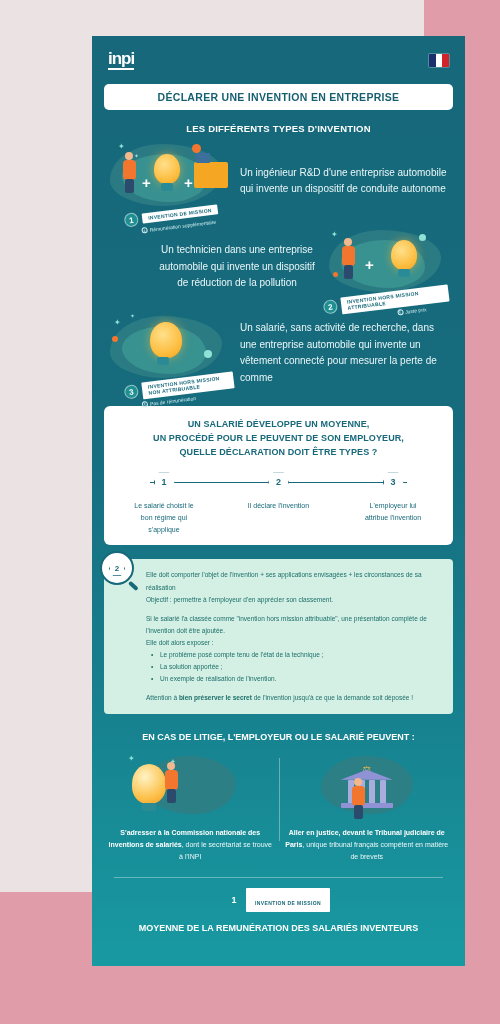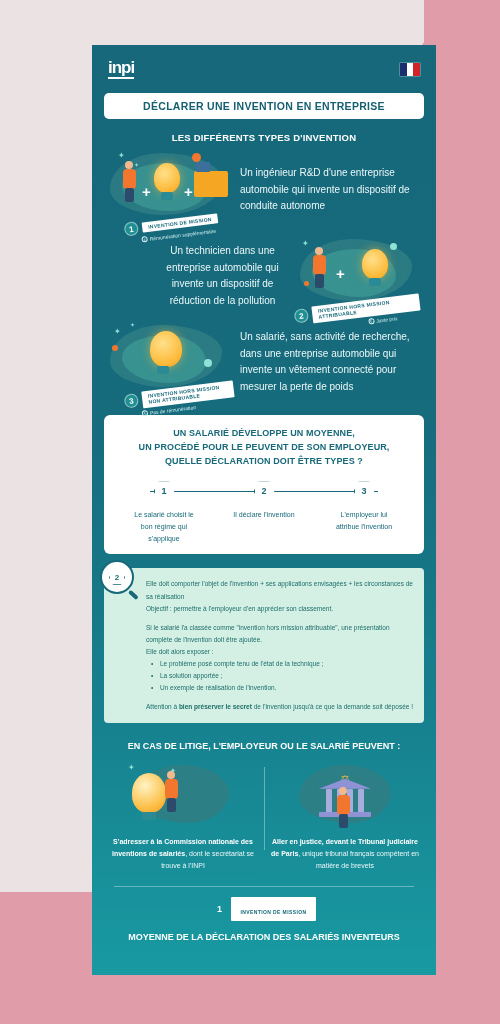--- a/index.html
+++ b/index.html
@@ -19,22 +19,22 @@
   }
   #bg-pink-top {
     position:absolute; left:412px; top:0; width:88px; height:60px;
     background:#e09ca8;
     clip-path: polygon(40px 0, 100% 0, 100% 100%, 0 100%);
     z-index:0;
   }
   
   #card {
     position:absolute;
-    left:92px; top:45px;
-    width:344px; height:930px;
+    left:92px; top:36px;
+    width:373px; height:930px;
     background:#17697a;
     z-index:2;
     overflow:hidden;
     color:#fff;
   }
   .teal-grad {
     position:absolute; inset:0;
     background:linear-gradient(180deg,#16687a 0%,#166b7d 40%,#17808e 72%,#189aa2 100%);
   }
   #inner { position:relative; z-index:3; }
@@ -322,21 +322,21 @@
           <div class="num-bub">3</div>
           <div class="rib-txt">
               <b>INVENTION HORS MISSION NON ATTRIBUABLE</b>
             </div>
           <div class="rib-sub">
               <span class="eu">€</span>
               <span>Pas de rémunération</span>
             </div>
         </div>
       </div>
-      <div class="inv-txt">Un salarié, sans activité de recherche, dans une entreprise automobile qui invente un vêtement connecté pour mesurer la perte de poids</div>
+      <div class="inv-txt">Un salarié, sans activité de recherche, dans une entreprise automobile qui invente un vêtement connecté pour mesurer la perte de comme</div>
     </div>
 
     <div class="panel">
       <h2>
         <span>UN SALARIÉ DÉVELOPPE UN MOYENNE,</span><br>
         <span>UN PROCÉDÉ POUR LE PEUVENT DE SON EMPLOYEUR,</span><br>
         <span>QUELLE DÉCLARATION DOIT ÊTRE TYPES ?</span>
       </h2>
       <div class="steps">
         <div class="step">
@@ -418,17 +418,17 @@
     </div>
 
     <div class="hr"></div>
 
     <div class="mini-ribbon">
       <div class="num-bub">1</div>
       <div class="mini-pill"><b>INVENTION DE MISSION</b></div>
     </div>
 
     <div class="rem-title">
-      <span>MOYENNE DE LA DÉCLARATION DES SALARIÉS INVENTEURS</span><br>
+      <span>MOYENNE DE LA REMUNÉRATION DES SALARIÉS INVENTEURS</span><br>
     </div>
 
   </div>
 </div>
 
 </body></html>

